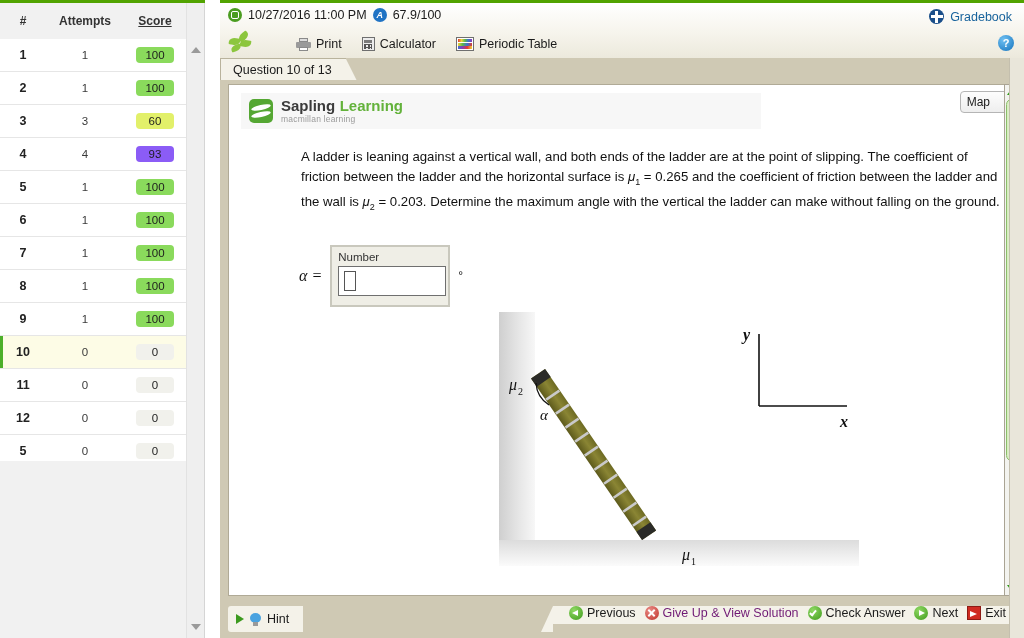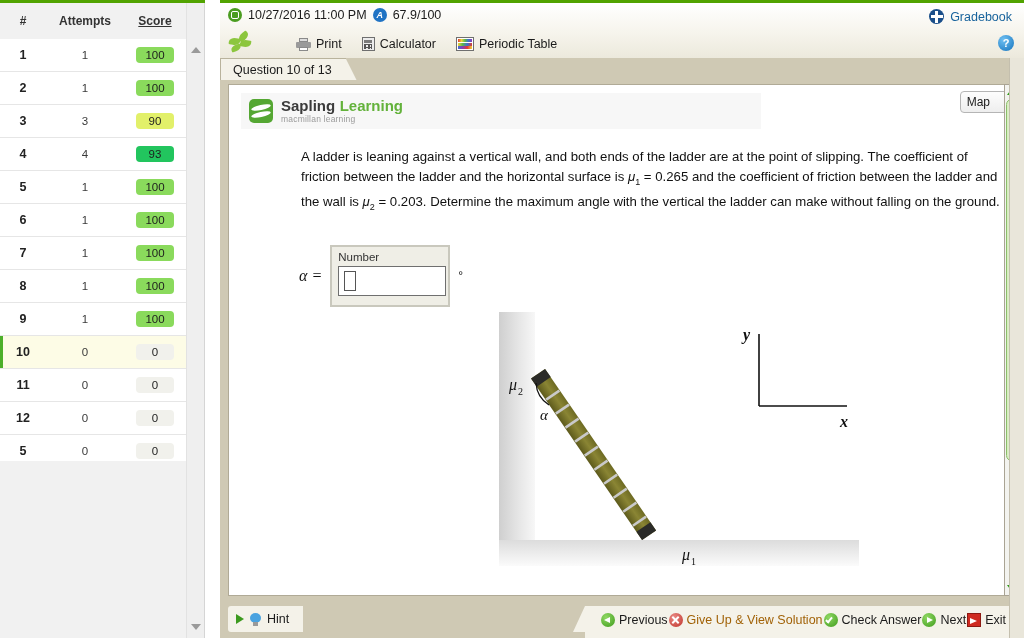--- a/index.html
+++ b/index.html
@@ -210,31 +210,31 @@
     position:absolute;left:8px;top:6px;height:26px;padding:0 14px 0 8px;
     background:#f4f2e9;border-radius:3px 0 0 3px;
     display:flex;align-items:center;gap:6px;box-sizing:border-box;
   }
   .hintpill span{font-size:12.5px;color:#1b1b1b;}
   .tri-green{width:0;height:0;border-top:5px solid transparent;border-bottom:5px solid transparent;border-left:8px solid #3c9a1e;}
   .bulb{width:11px;height:13px;position:relative;flex:0 0 auto;}
   .bulb:before{content:"";position:absolute;left:0;top:0;width:11px;height:10px;border-radius:50%;background:#4aa3e0;}
   .bulb:after{content:"";position:absolute;left:3px;top:9px;width:5px;height:4px;background:#9a9a9a;}
   .actions{
-    position:absolute;right:10px;top:6px;height:32px;
+    position:absolute;right:10px;top:6px;height:18px;
     background:#f4f2e9;border-radius:0 3px 3px 0;
-    display:flex;align-items:center;padding:0 8px 4px 16px;gap:1px;box-sizing:border-box;
+    display:flex;align-items:center;padding:0 8px 4px 16px;gap:9px;box-sizing:border-box;
   }
   .actions:before{
     content:"";position:absolute;left:-12px;top:0;width:0;height:0;
     border-bottom:26px solid #f4f2e9;border-left:12px solid transparent;
   }
   .act{display:flex;align-items:center;gap:4px;}
   .act span{font-size:12.5px;color:#1b1b1b;white-space:nowrap;}
-  .act.dim span{color:#a16207;}
+  .act.dim span{color:#701a75;}
   .cir{width:14px;height:14px;border-radius:50%;flex:0 0 auto;position:relative;}
   .cir.prev{background:radial-gradient(circle at 35% 30%,#8fd863,#3f9b1c);}
   .cir.prev:after{content:"";position:absolute;left:3px;top:3.5px;width:0;height:0;
     border-top:3.5px solid transparent;border-bottom:3.5px solid transparent;border-right:6px solid #fff;}
   .cir.next{background:radial-gradient(circle at 35% 30%,#8fd863,#3f9b1c);}
   .cir.next:after{content:"";position:absolute;left:5px;top:3.5px;width:0;height:0;
     border-top:3.5px solid transparent;border-bottom:3.5px solid transparent;border-left:6px solid #fff;}
   .cir.give{background:radial-gradient(circle at 35% 30%,#e98a84,#c0342c);}
   .cir.give:before,.cir.give:after{content:"";position:absolute;left:2.5px;top:6px;width:9px;height:2px;background:#fff;}
   .cir.give:before{transform:rotate(45deg);}
@@ -288,28 +288,28 @@
           <div class="cell num">2</div>
           <div class="cell att">1</div>
           <div class="cell sco">
             <span class="badge" style="background: rgb(138, 218, 92);">100</span>
           </div>
         </div>
         <div class="row">
           <div class="cell num">3</div>
           <div class="cell att">3</div>
           <div class="cell sco">
-            <span class="badge" style="background: rgb(226, 240, 106);">90</span>
+            <span class="badge" style="background: rgb(226, 240, 106);">60</span>
           </div>
         </div>
         <div class="row">
           <div class="cell num">4</div>
           <div class="cell att">4</div>
           <div class="cell sco">
-            <span class="badge" style="background: #22c55e;">93</span>
+            <span class="badge" style="background: #8b5cf6;">93</span>
           </div>
         </div>
         <div class="row">
           <div class="cell num">5</div>
           <div class="cell att">1</div>
           <div class="cell sco">
             <span class="badge" style="background: rgb(138, 218, 92);">100</span>
           </div>
         </div>
         <div class="row">

